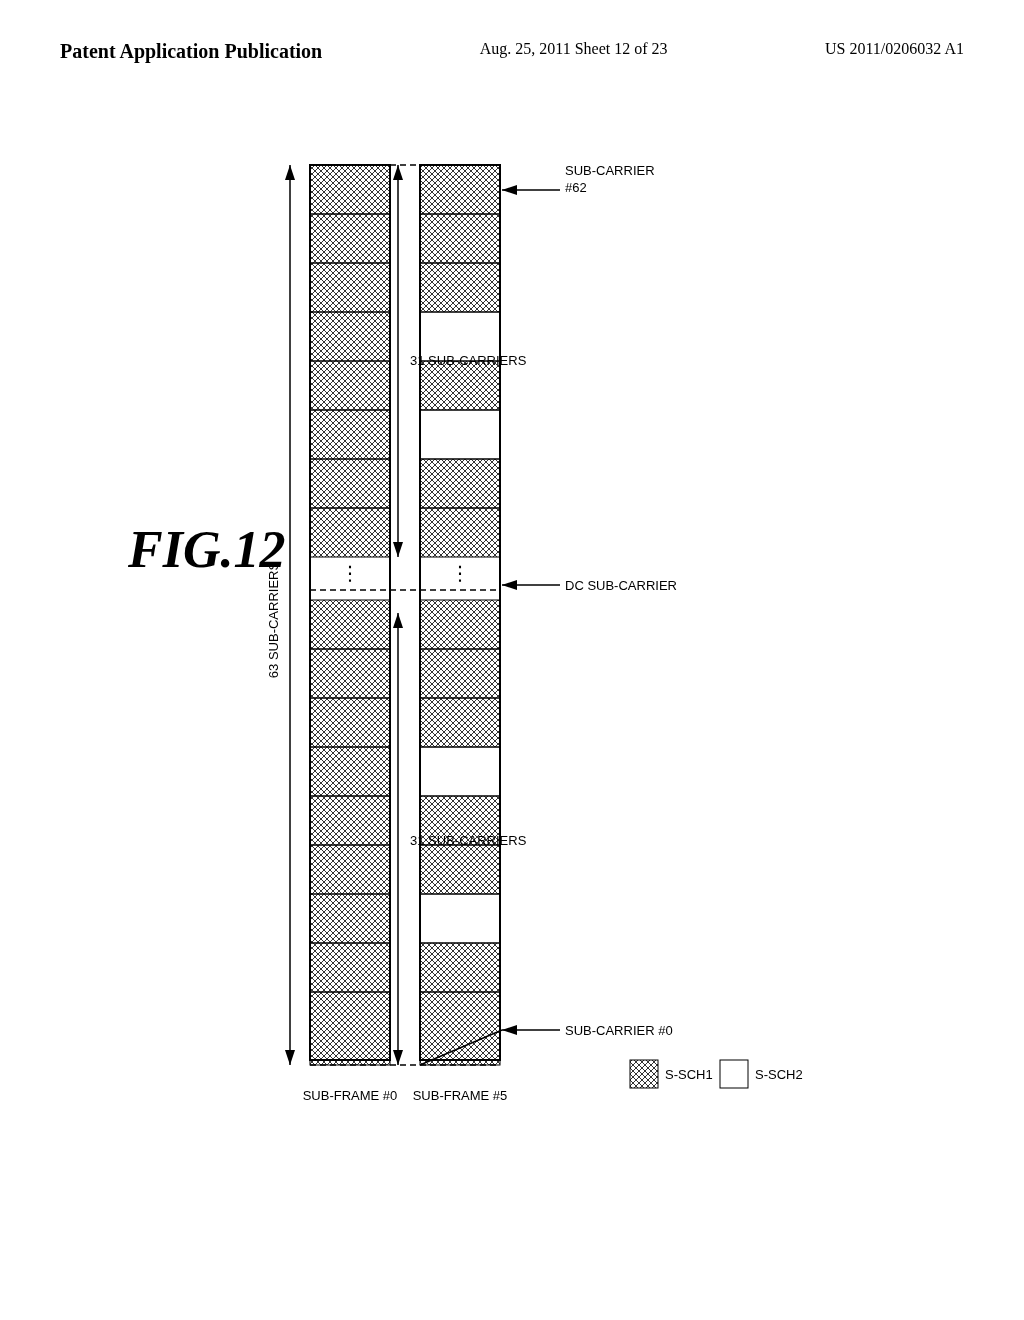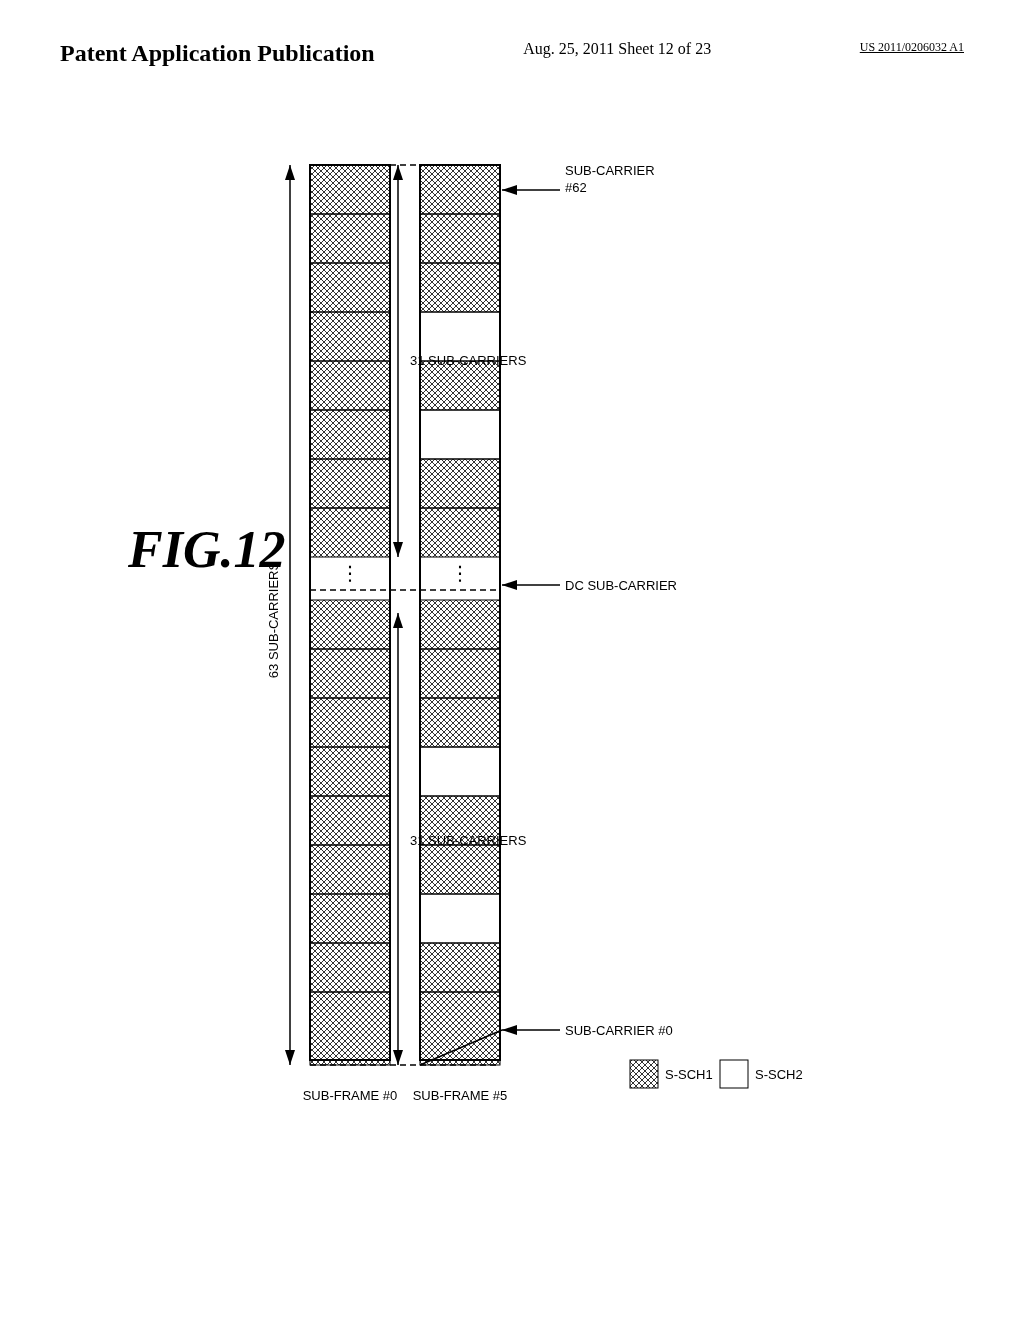--- a/index.html
+++ b/index.html
@@ -14,32 +14,31 @@
 
     .header {
       display: flex;
       justify-content: space-between;
       align-items: flex-start;
       padding: 40px 60px 0 60px;
     }
 
     .header-left {
       font-weight: bold;
-      font-size: 24px;
+      font-size: 20px;
     }
 
     .header-center {
       font-size: 16px;
       text-align: center;
     }
 
     .header-right {
-      font-size: 12px;
+      font-size: 16px;
       text-align: right;
-      text-decoration: underline;
     }
 
     .fig-label {
       position: absolute;
       left: 80px;
       top: 520px;
       font-size: 52px;
       font-weight: bold;
       font-style: italic;
       margin-left: 48px;

